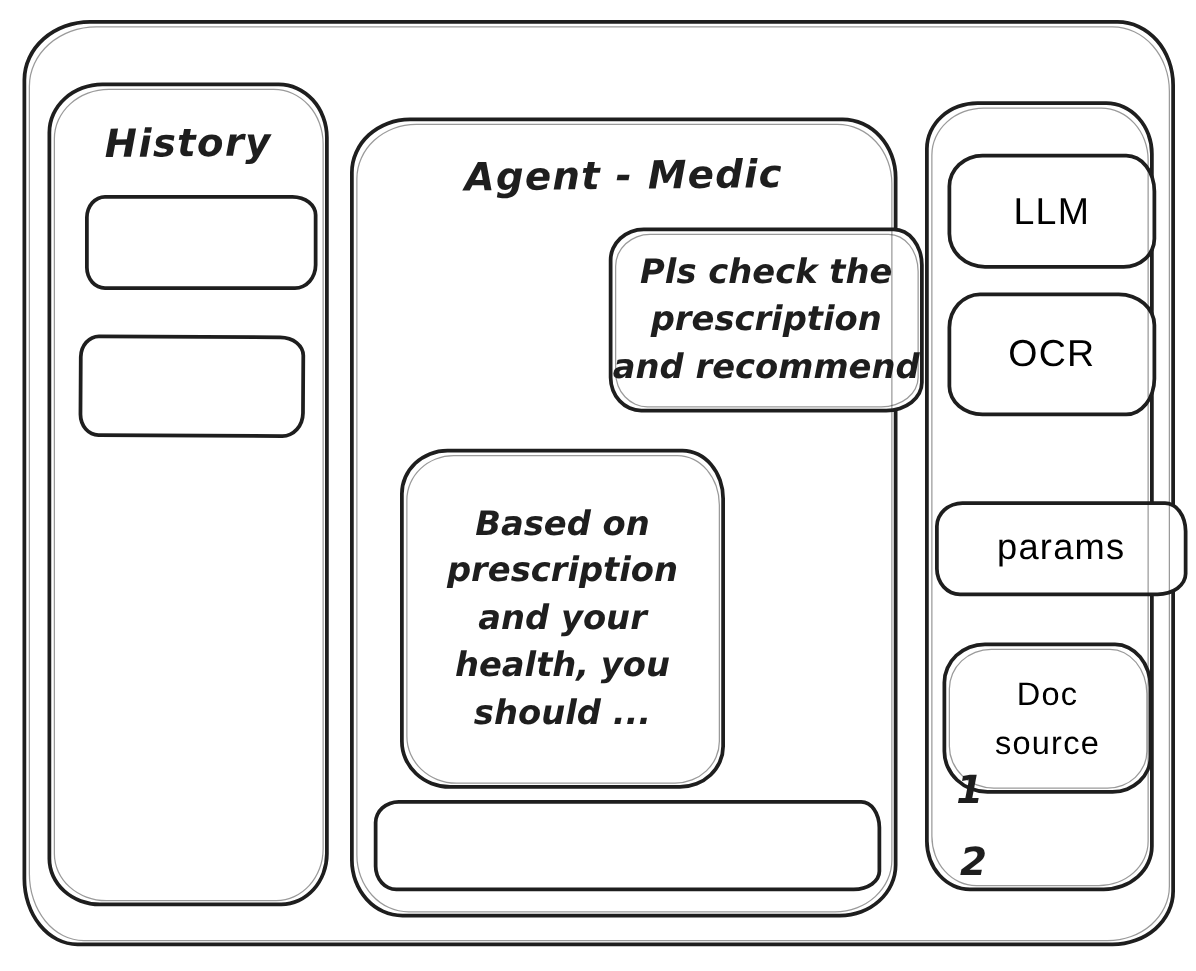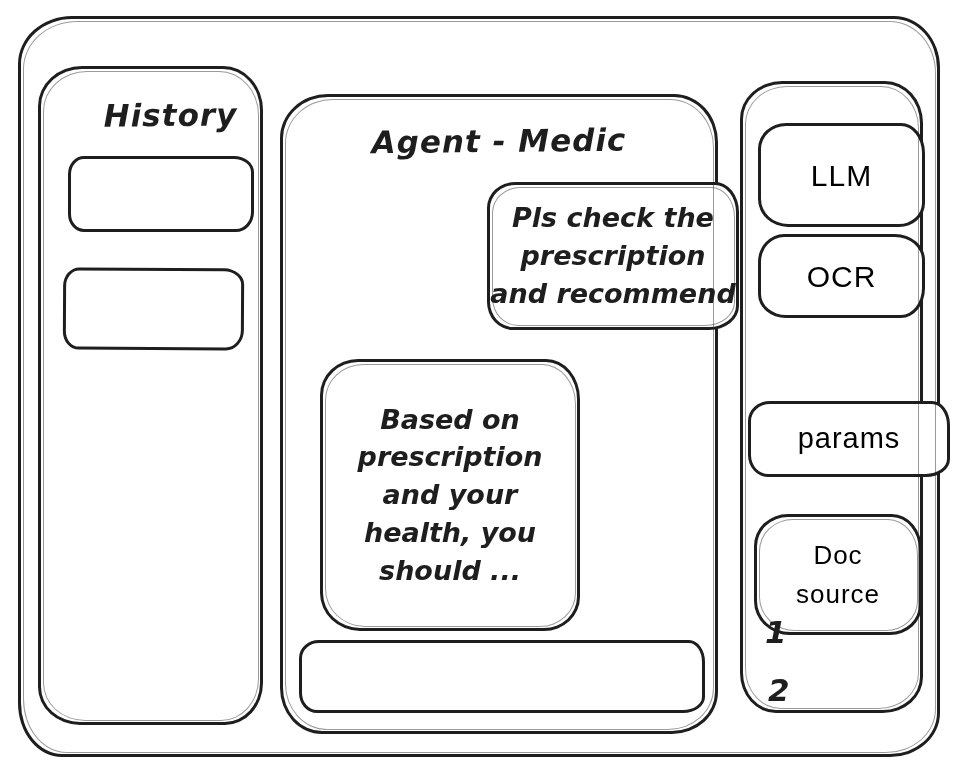--- a/index.html
+++ b/index.html
@@ -37,21 +37,20 @@
   
   .window{
     left:18px;top:16px;width:922px;height:741px;
     border-width:3.6px;
     border-radius:54px 46px 50px 44px / 48px 52px 44px 54px;
   }
   
   .history-panel{
     left:17px;top:47px;width:225px;height:659px;
     border-radius:44px 40px 38px 42px / 40px 44px 42px 38px;
-    padding-left:20px;
   }
   .panel-title{
     position:absolute;
     width:100%;
     text-align:center;
     font-size:31px;
     letter-spacing:1px;
     transform:rotate(-0.6deg);
   }
   .history-title{top:28px;}
@@ -109,23 +108,23 @@
     border:3px solid var(--stroke);
     background:var(--bg);
     box-sizing:border-box;
     display:flex;align-items:center;justify-content:center;
     text-align:center;
     font-size:30px;
     letter-spacing:1px;
     cursor:pointer;
   }
   .tool-btn .btn-label{max-width:118px;line-height:1.5;}
-  .tool-btn.llm{left:15px;top:39px;width:167px;height:104px;
+  .tool-btn.llm{left:15px;top:39px;width:167px;height:92px;
     border-radius:28px 24px 26px 30px / 26px 30px 24px 28px;}
-  .tool-btn.ocr{left:15px;top:150px;width:167px;height:84px;
+  .tool-btn.ocr{left:15px;top:150px;width:167px;height:99px;
     border-radius:26px 30px 24px 28px / 28px 26px 30px 24px;}
   .tool-btn.params{left:5px;top:317px;width:202px;height:76px;font-size:29px;
     border-radius:22px 18px 24px 20px / 20px 24px 18px 22px;}
   .tool-btn.docsource{left:11px;top:430px;width:168px;height:121px;font-size:26px;
     border-radius:34px 30px 32px 36px / 32px 36px 30px 34px;}
   .doc-num{
     position:absolute;
     font-size:31px;
     cursor:pointer;
   }

